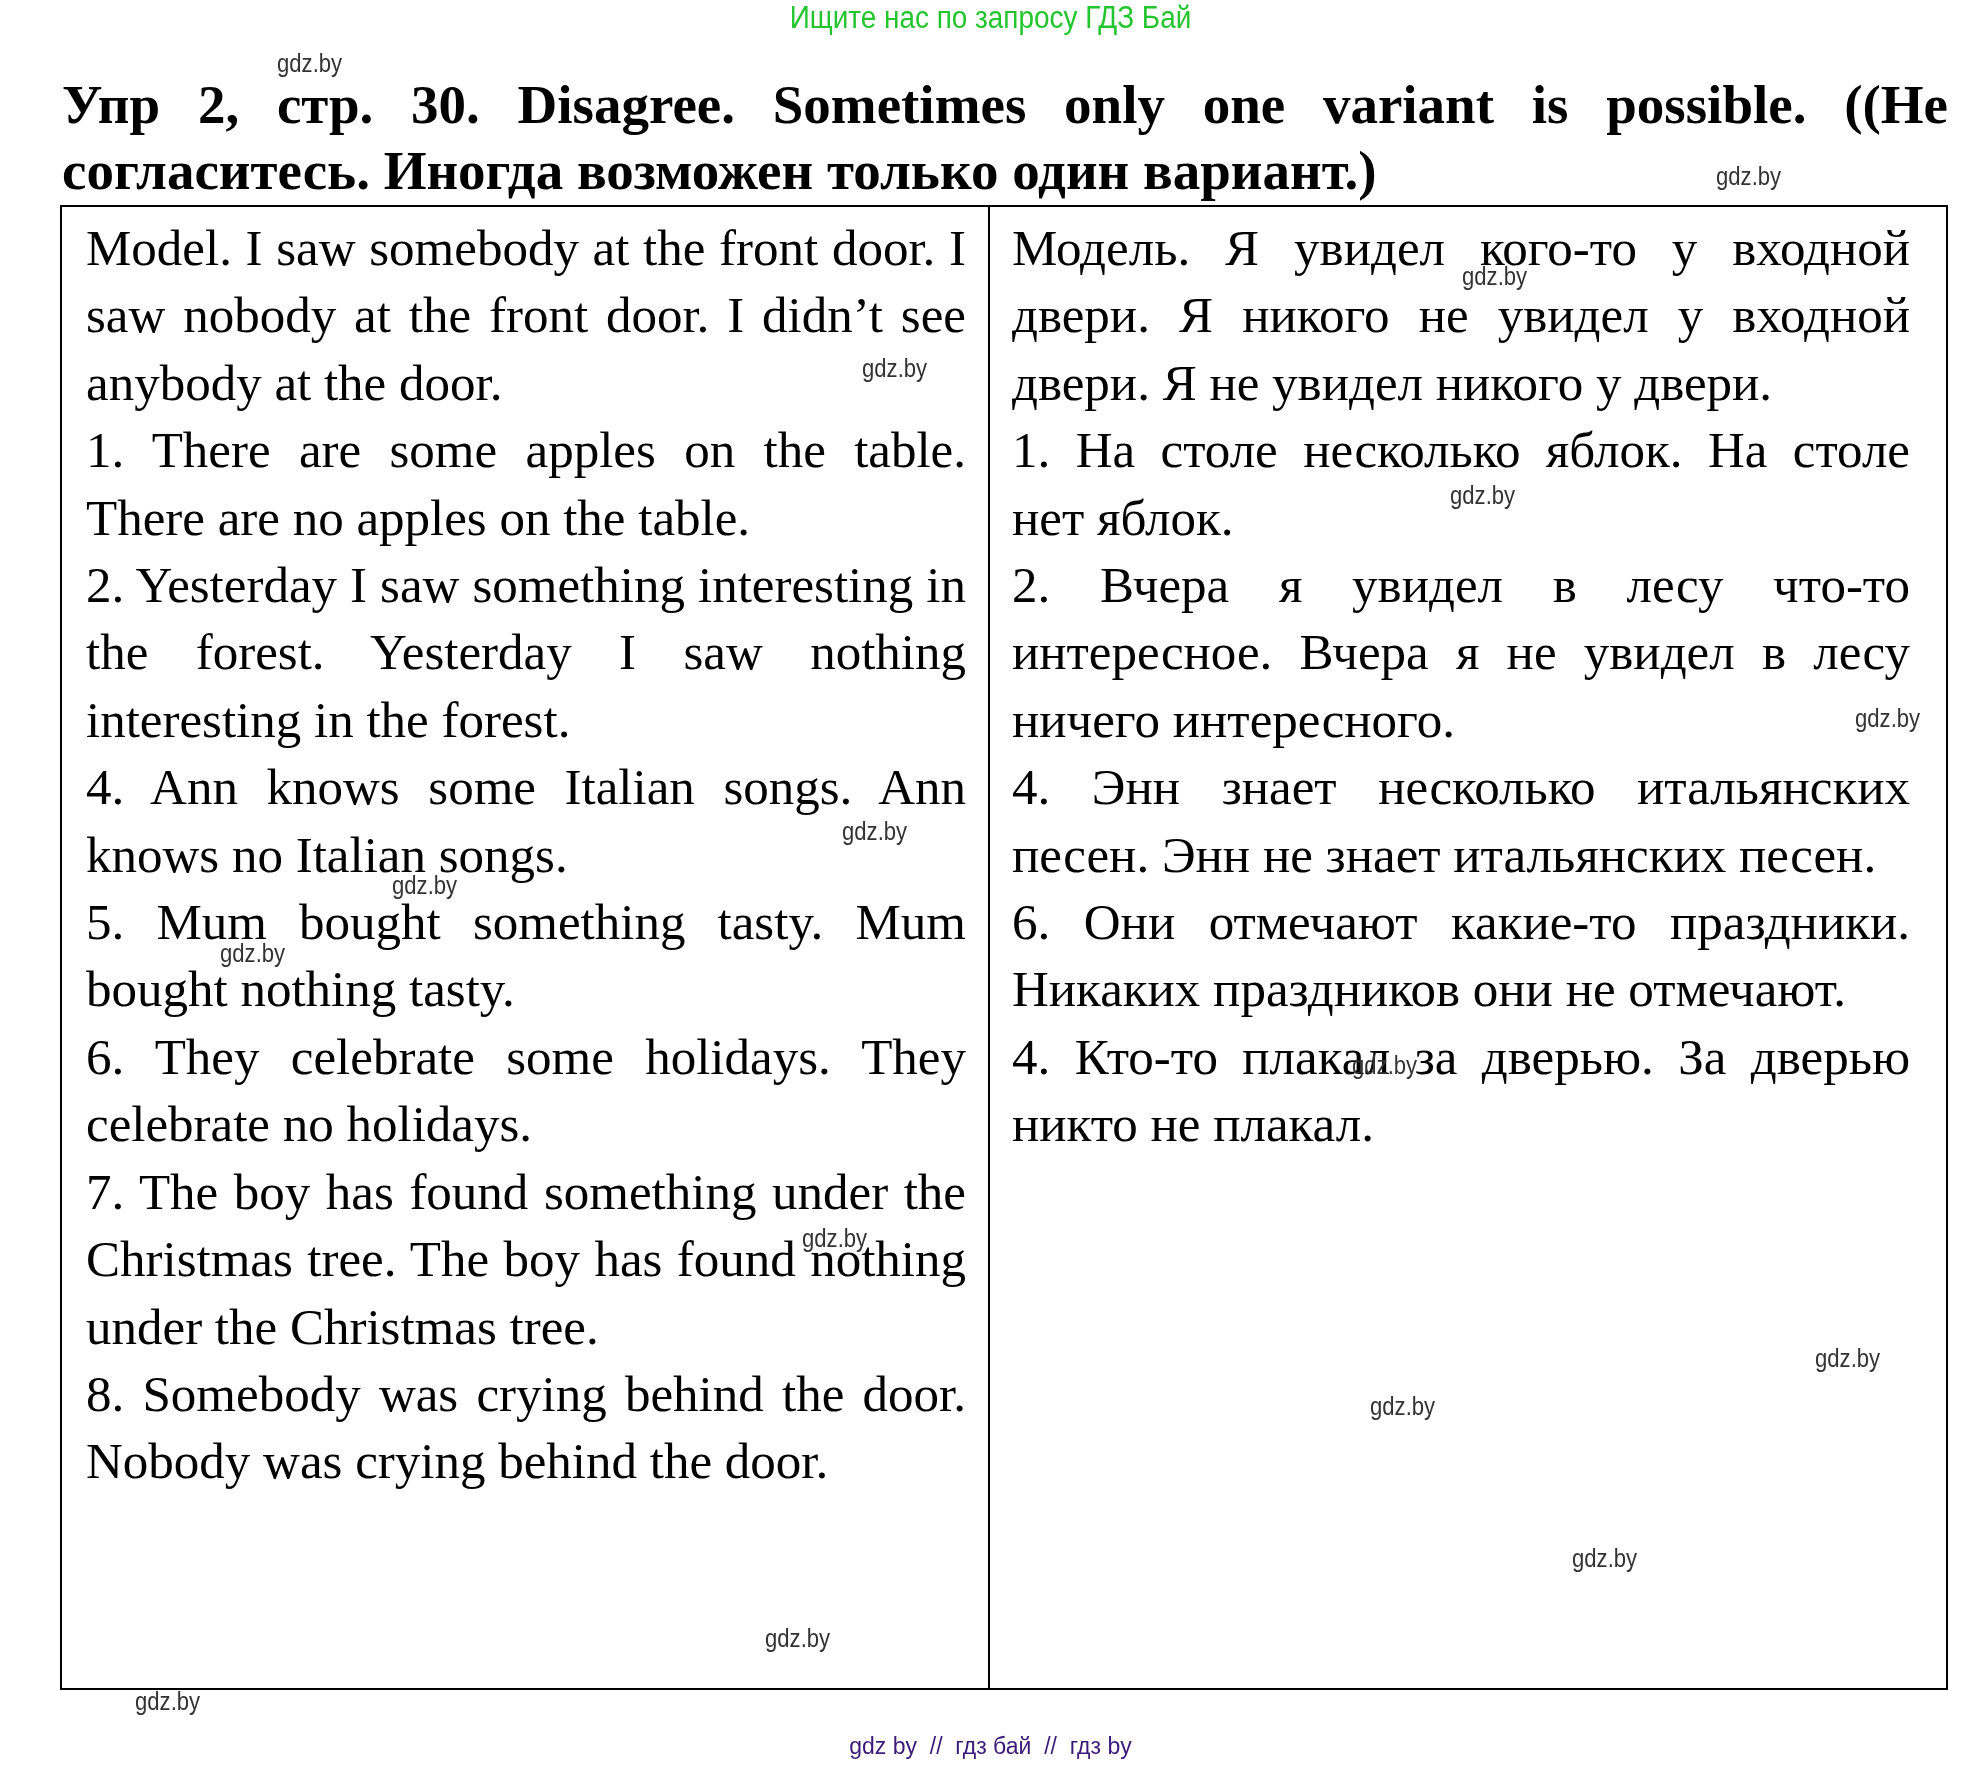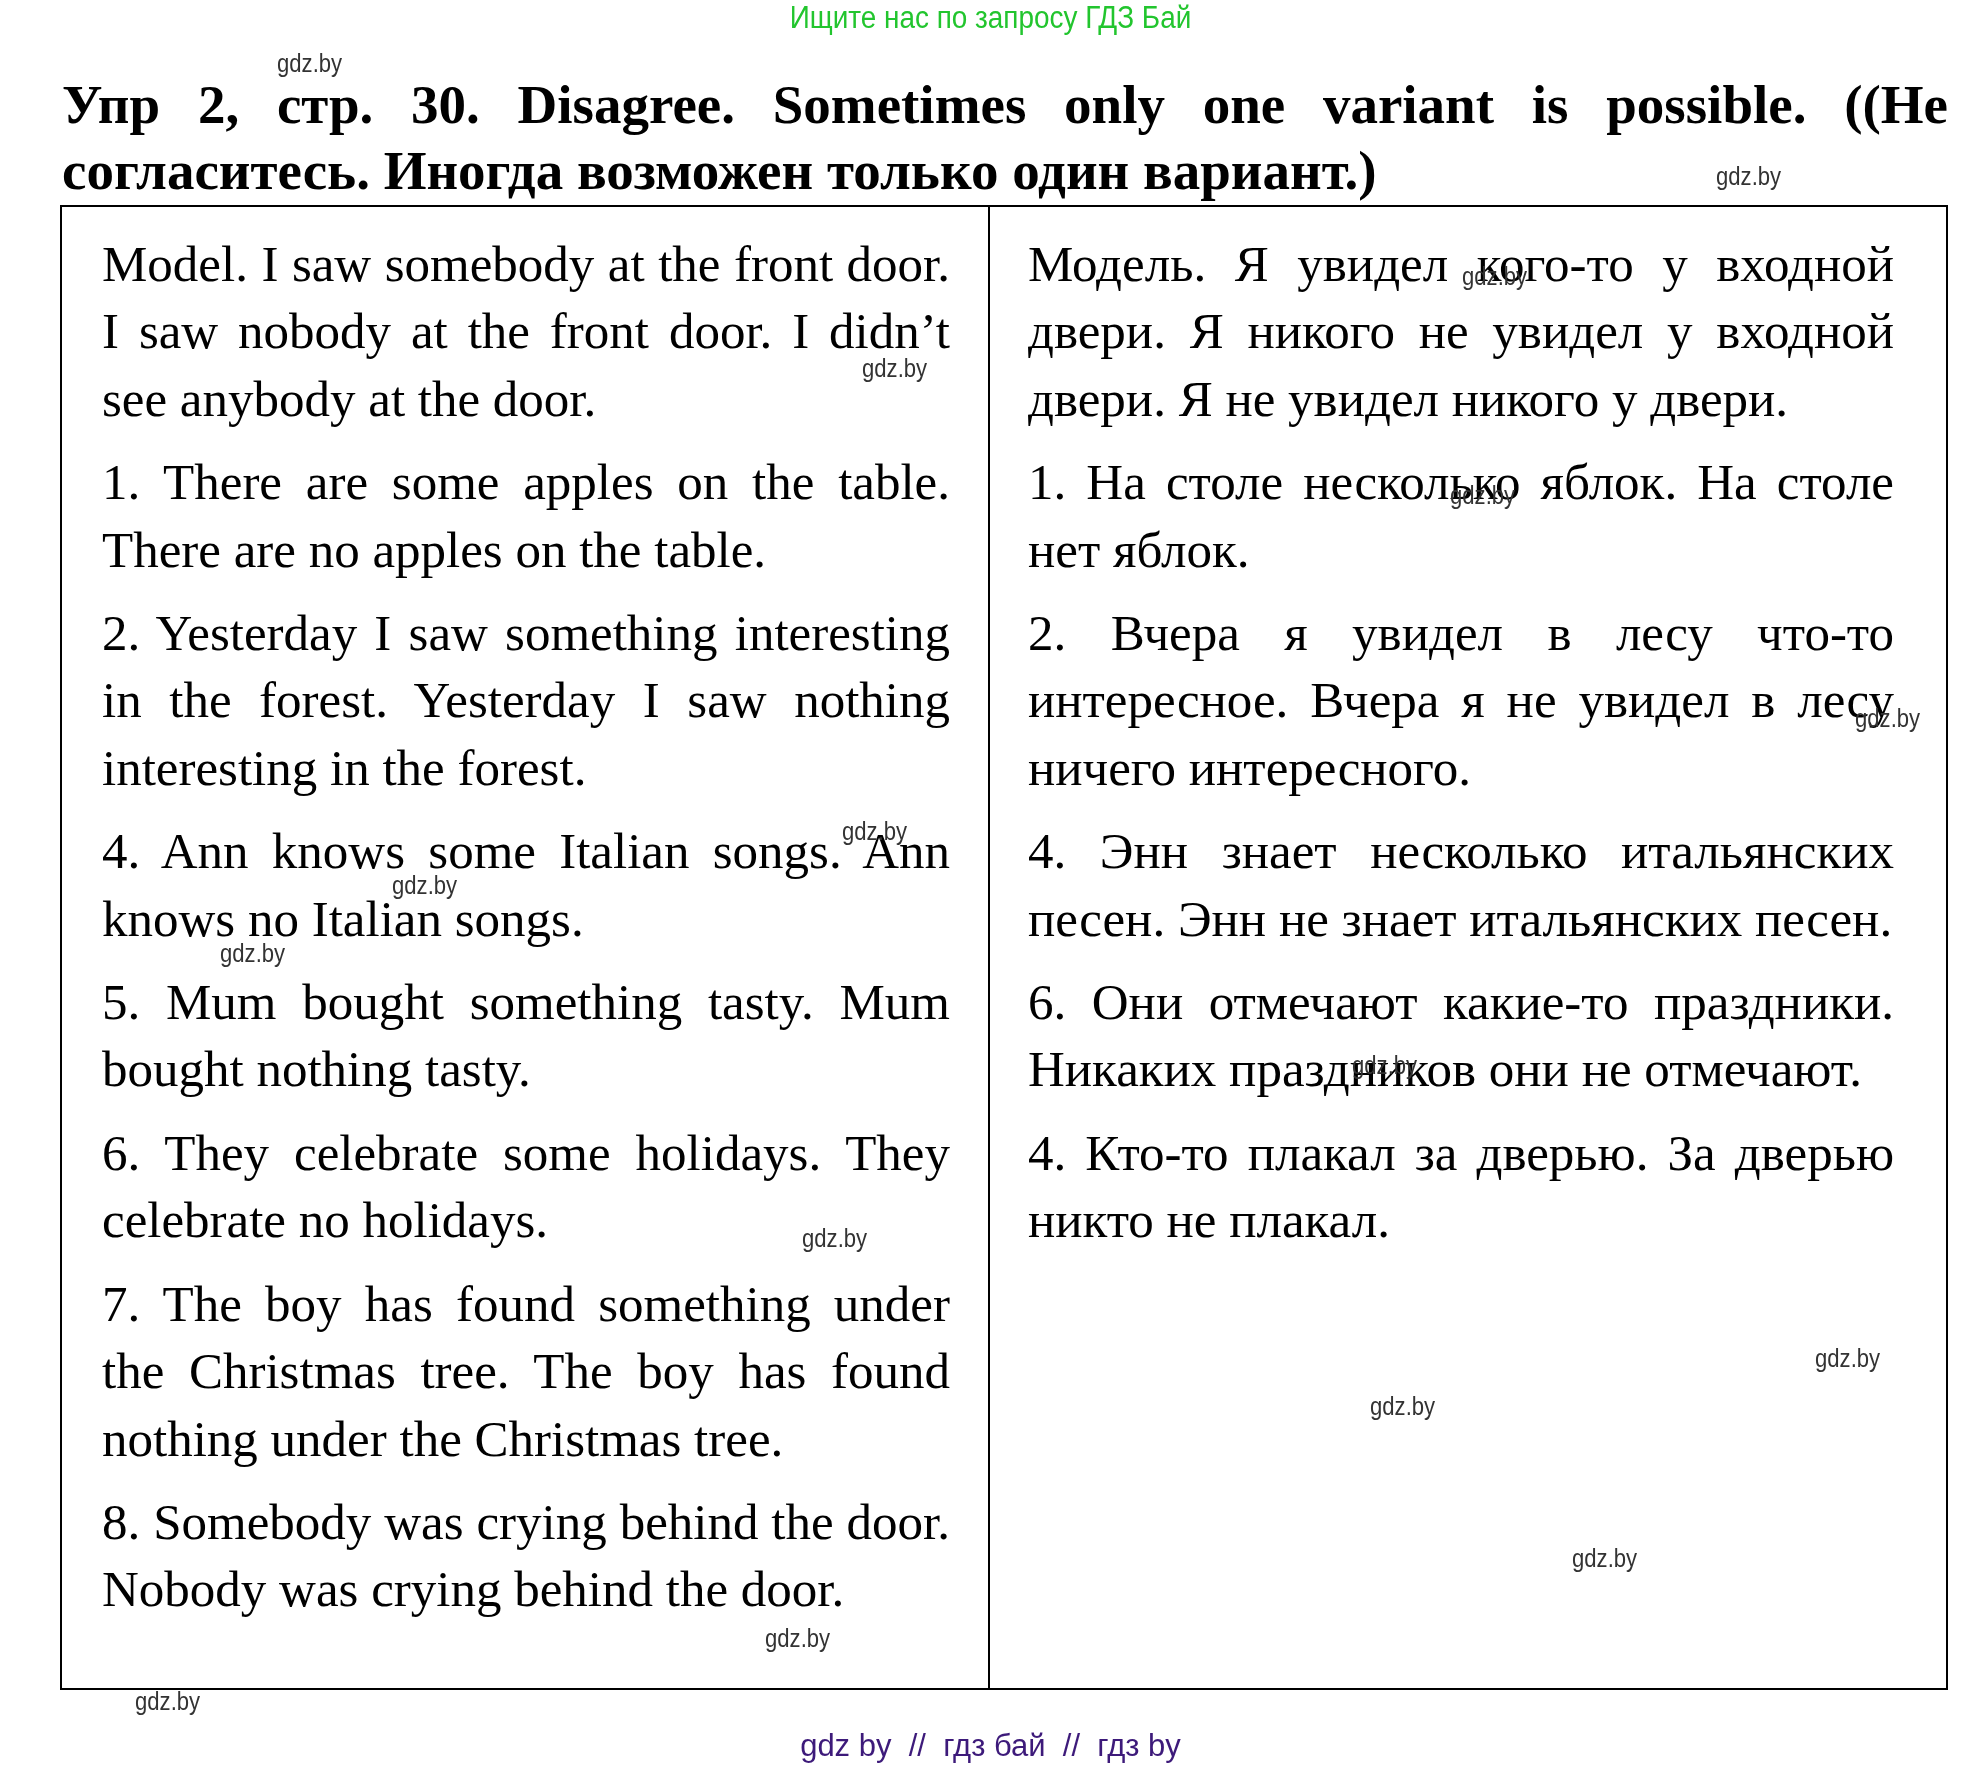--- a/index.html
+++ b/index.html
@@ -22,24 +22,24 @@
     position: absolute; left: 60px; top: 205px; width: 1888px; height: 1485px;
     border: 2px solid #000; box-sizing: border-box; display: flex;
   }
   .col {
     box-sizing: border-box; height: 100%; padding: 8px 22px 0 24px;
     font-family: "Liberation Serif", serif; font-size: 51px; line-height: 67.4px;
     color: #000; position: relative;
   }
   .col.left { width: 928px; border-right: 2px solid #000; }
   .col.right { flex: 1; padding-left: 22px; padding-right: 36px; }
-  .para { text-align: justify; margin: 16px; }
+  .para { text-align: justify; margin: 0; }
   .bottom-banner {
     position: absolute; left: 0; top: 1728px; width: 1981px; text-align: center;
-    font-family: "Liberation Sans", sans-serif; font-size: 31px; color: #3d1a7a;
+    font-family: "Liberation Sans", sans-serif; font-size: 23px; color: #3d1a7a;
     line-height: 36px; white-space: pre;
   }
 </style>
 </head>
 <body>
 
 <div class="top-banner">Ищите нас по запросу ГДЗ Бай</div>
 
 <div class="wm" style="left:277px; top:50px;">gdz.by</div>
 

